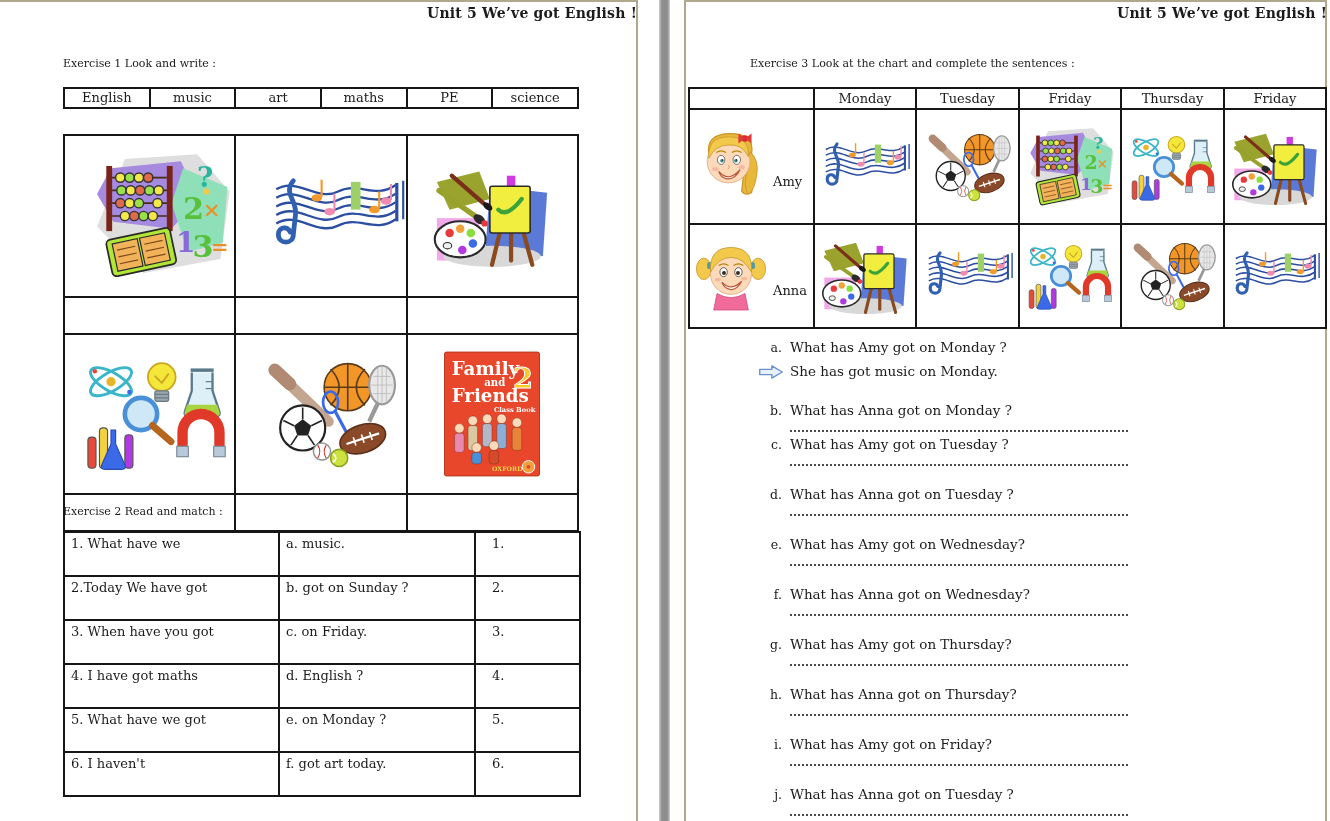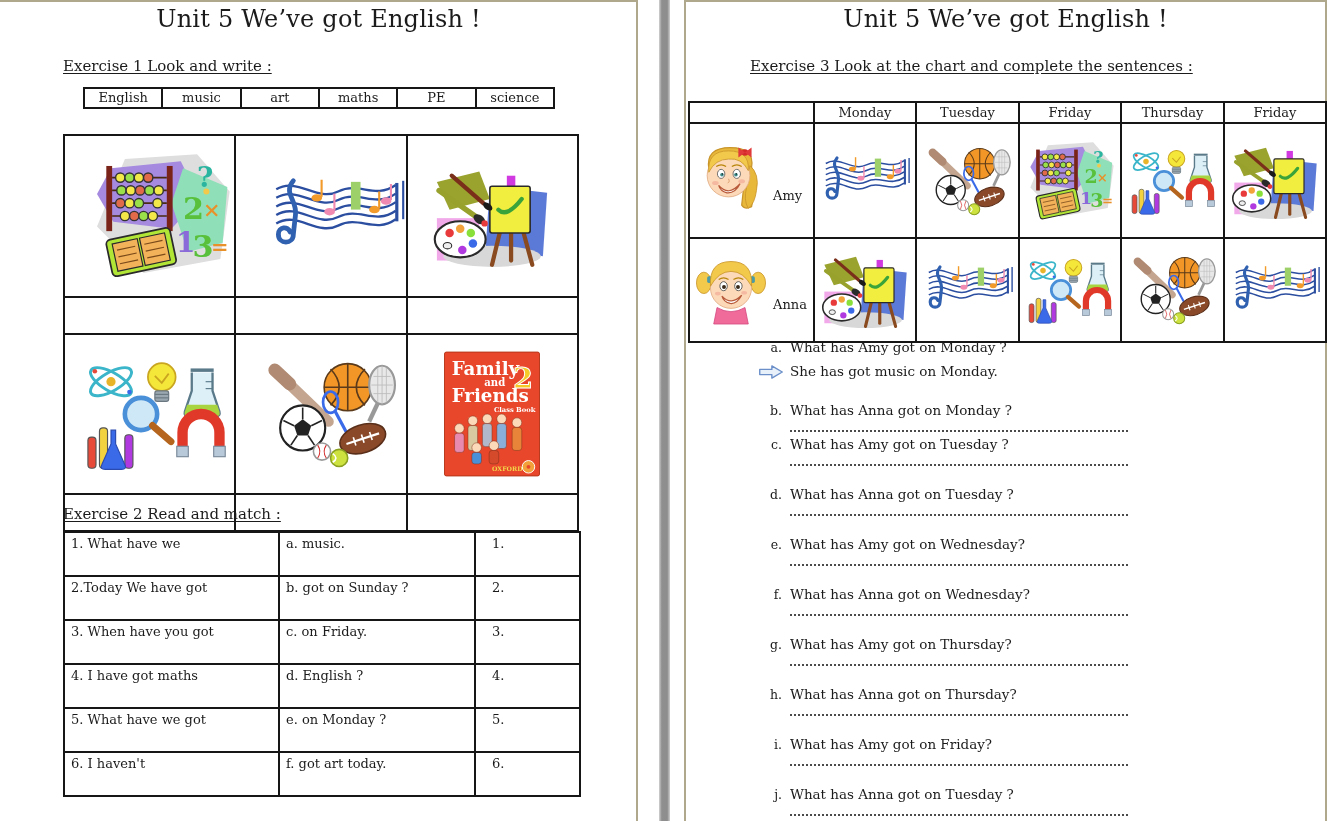--- a/index.html
+++ b/index.html
@@ -6,29 +6,29 @@
   html,body { background:#ffffff; }
   body { font-family:"DejaVu Serif", serif; color:#1b1b1b; }
   .canvas { position:relative; width:1330px; height:821px; background:#fff; overflow:hidden; }
   .abs { position:absolute; }
 
   
   .pb { position:absolute; background:#b0a88c; }
   .divider { position:absolute; left:659px; top:0; width:11px; height:821px;
              background:linear-gradient(90deg,#d2d2d2,#8f8f8f 25%,#8d8d8d 75%,#cfcfcf); }
 
-  .page-title { font-size:24px; font-weight:normal; text-align:center; letter-spacing:.2px; }
-  .ex-heading { font-size:15px; text-decoration:underline; text-underline-offset:2px; }
+  .page-title { font-size:14px; font-weight:bold; text-align:right; letter-spacing:.2px; }
+  .ex-heading { font-size:11px; text-underline-offset:2px; }
 
   table { border-collapse:collapse; table-layout:fixed; }
   table, td, th { border:2px solid #161616; }
   td, th { font-size:13px; font-weight:normal; }
 
   
-  .wordbank { width:472px;margin-left:20px; }
+  .wordbank { width:516px; }
   .wordbank td { text-align:center; height:20px; line-height:16px; padding:0; }
 
   
   .exgrid { width:516px; }
   .exgrid td { text-align:center; vertical-align:middle; padding:16px; }
   .exgrid .img-row td { height:138px; }
   .exgrid .img-row2 td { height:124px; }
   .exgrid .ans-row td { height:37px; }
 
   
@@ -436,21 +436,21 @@
       <td>f. got art today.</td>
       <td class="num">6.</td>
     </tr>
   </tbody>
     </table>
 
   <div class="abs page-title" style="left:684px;top:5px;width:643px">Unit 5 We’ve got English !</div>
 
   <div class="abs ex-heading" style="left:750px;top:57px">Exercise 3 Look at the chart and complete the sentences :</div>
 
-  <table class="abs chart" style="left:688px;top:101px">
+  <table class="abs chart" style="left:688px;top:87px">
     <colgroup>
       <col style="width:125px">
         <col style="width:102px">
         <col style="width:103px">
       <col style="width:102px">
         <col style="width:103px">
         <col style="width:102px">
     </colgroup>
     <tbody>
         <tr>

